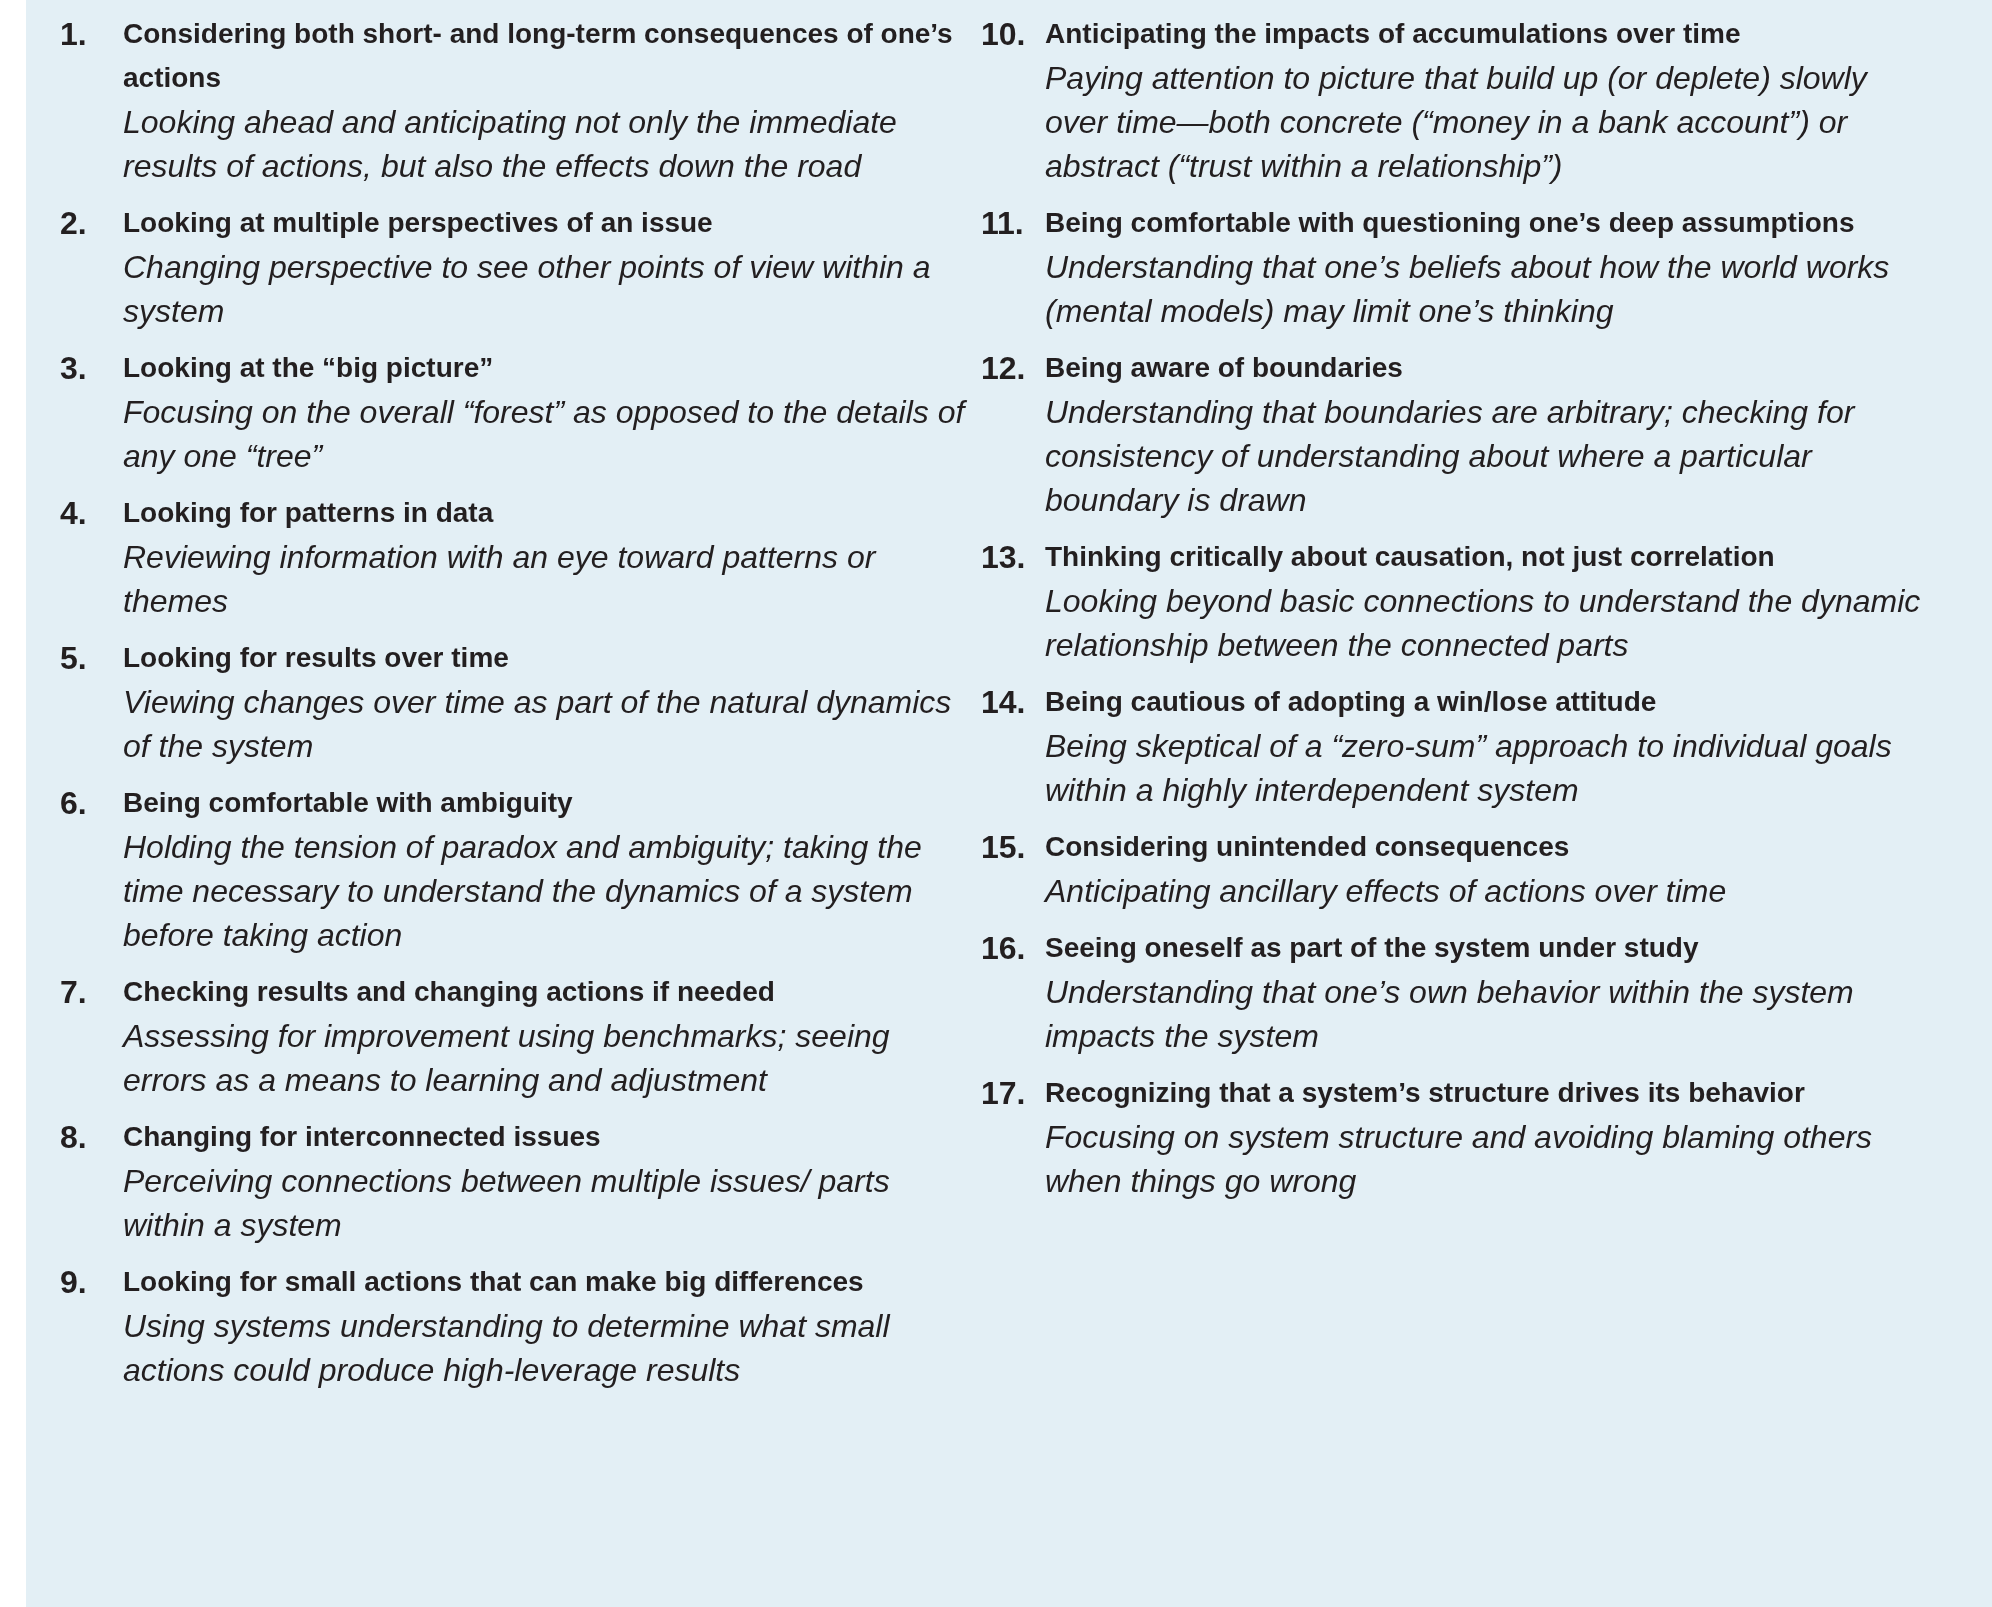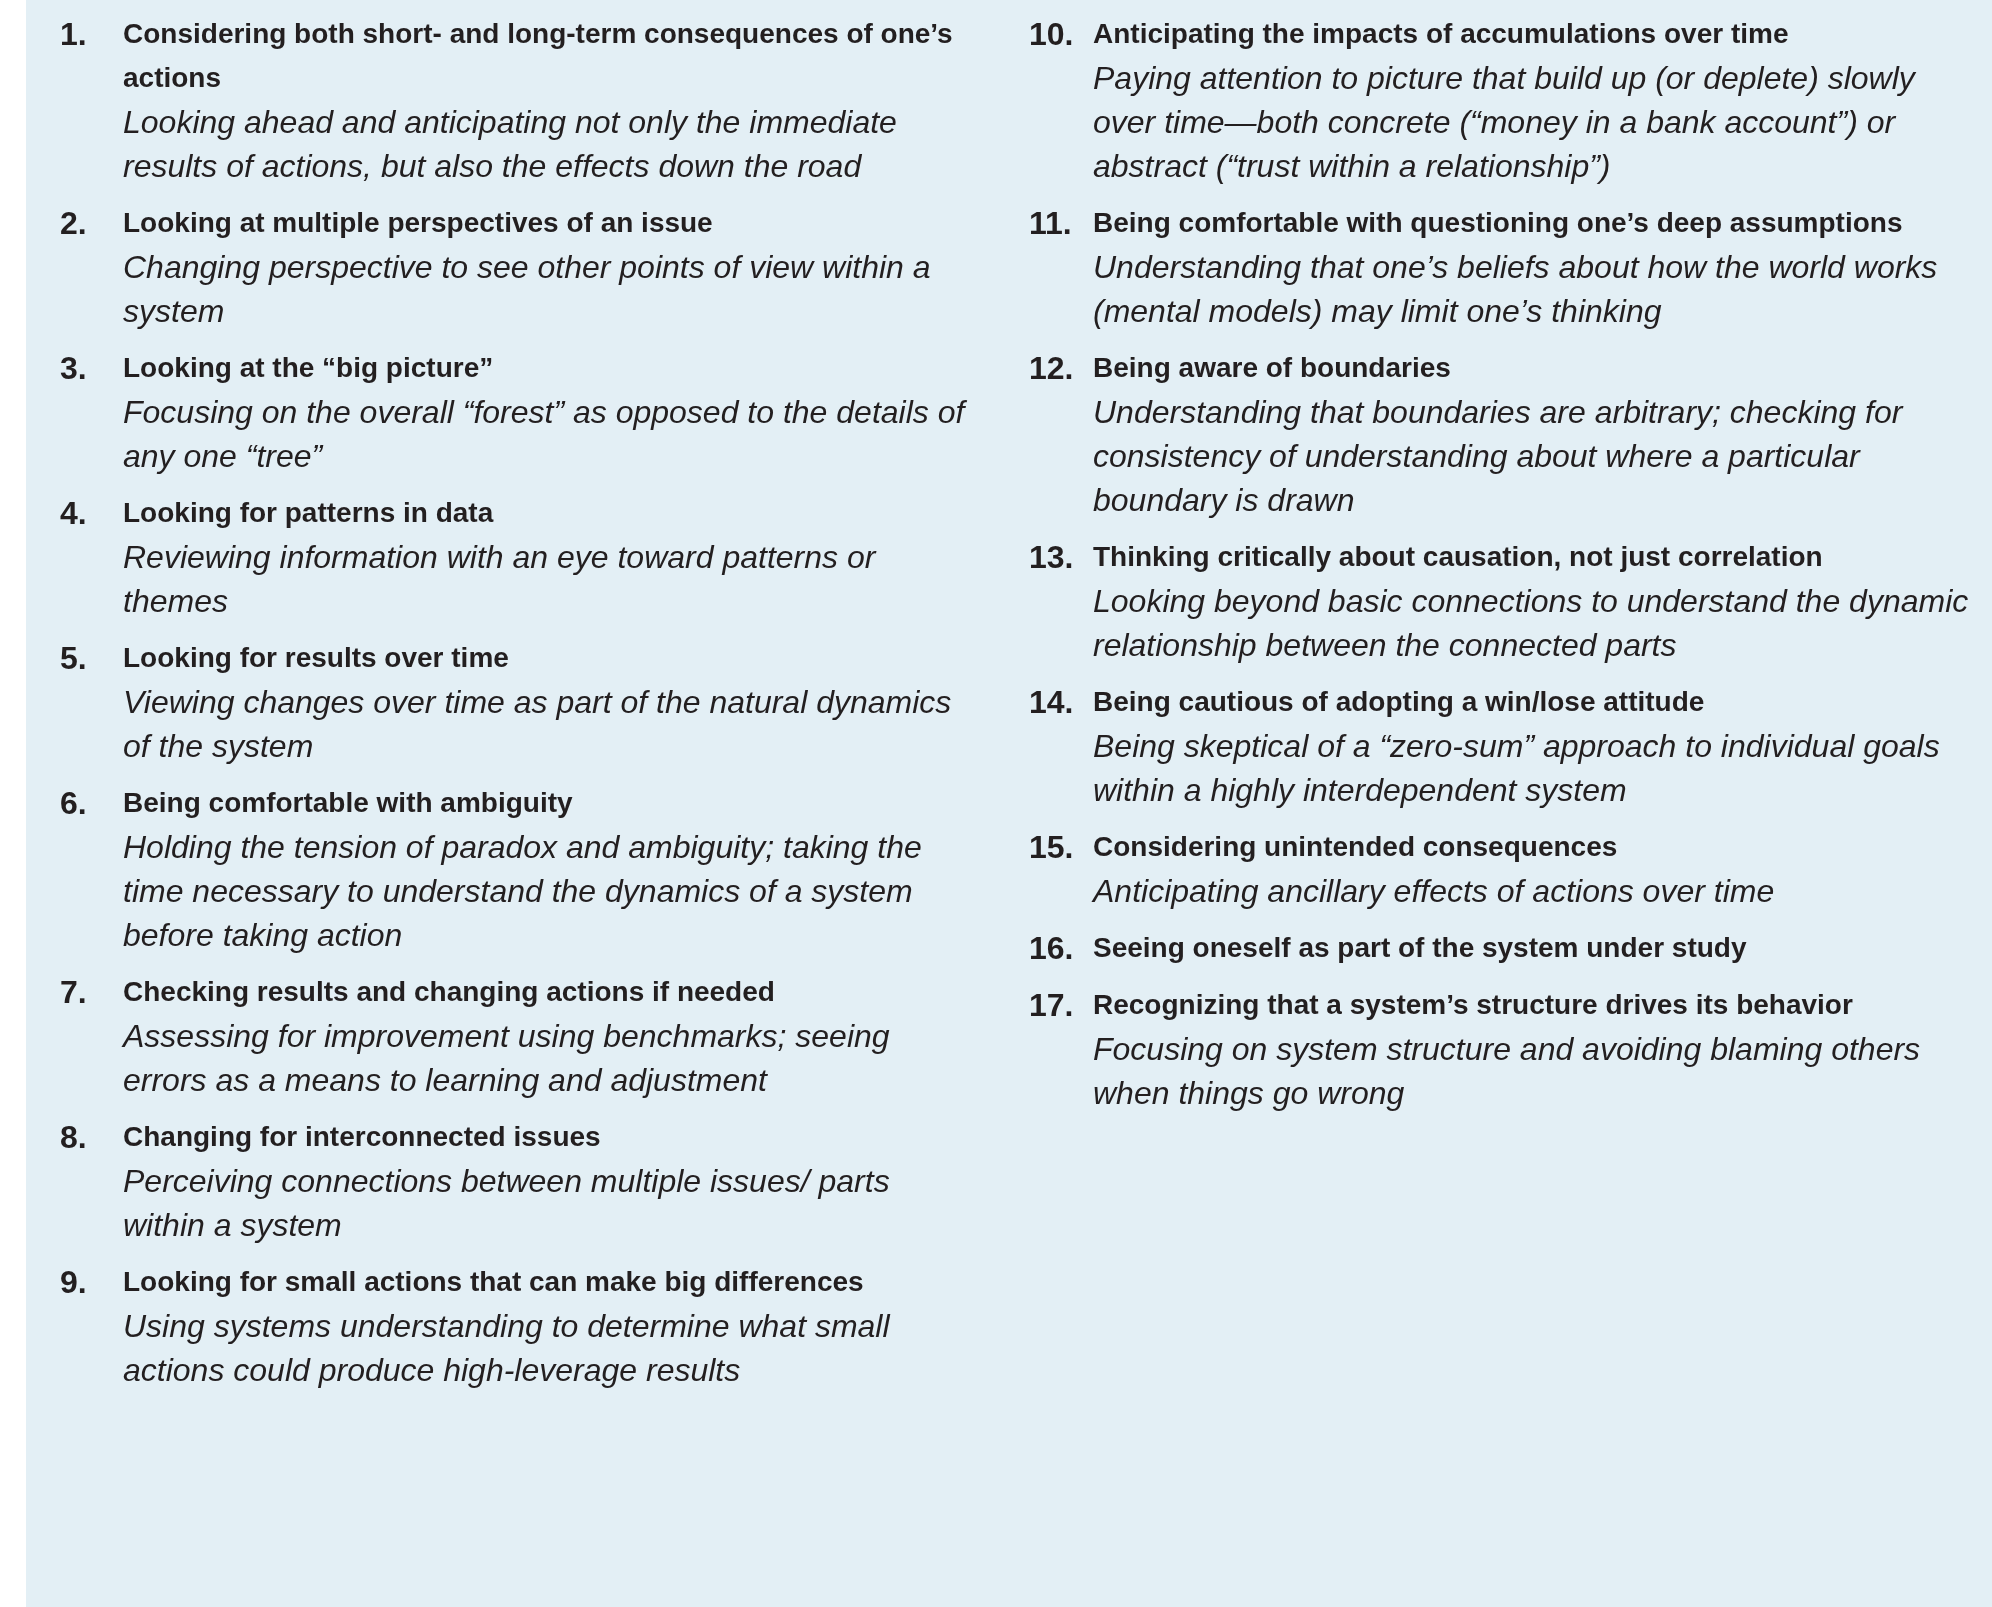--- a/index.html
+++ b/index.html
@@ -1,21 +1,21 @@
 <!DOCTYPE html>
 <html><head>
 <meta charset="utf-8">
 <style>
   html, body { margin:0; padding:0; background:#ffffff; }
   body { width:1992px; height:1607px; position:relative; overflow:hidden;
          font-family:"Liberation Sans", sans-serif; color:#231f20; }
   .panel { position:absolute; left:26px; top:0; width:1966px; height:1607px; background:#e3eff5; }
   .col { position:absolute; top:12px; }
   .col.left { left:60px; width:920px; }
-  .col.right { left:1029px; width:940px; }
+  .col.right { left:981px; width:940px; }
   .item { display:flex; margin-bottom:13px; }
   .num { font-weight:bold; font-size:32px; line-height:44px; flex:0 0 auto; }
   .left .num { width:63px; }
   .right .num { width:64px; }
   .body { flex:1 1 auto; }
   .title { font-weight:bold; font-size:28px; line-height:44px; }
   .desc { font-style:italic; font-size:32px; line-height:44px; }
 </style>
 </head>
 <body>
@@ -128,20 +128,21 @@
       <div class="num">15.</div>
       <div class="body">
         <div class="title">Considering unintended consequences</div>
         <div class="desc">Anticipating ancillary effects of actions over time</div>
       </div>
     </div>
   <div class="item">
       <div class="num">16.</div>
       <div class="body">
         <div class="title">Seeing oneself as part of the system under study</div>
+        <div class="desc">Understanding that one’s own behavior within the system impacts the system</div>
       </div>
     </div>
   <div class="item">
       <div class="num">17.</div>
       <div class="body">
         <div class="title">Recognizing that a system’s structure drives its behavior</div>
         <div class="desc">Focusing on system structure and avoiding blaming others when things go wrong</div>
       </div>
     </div>
 </div>

